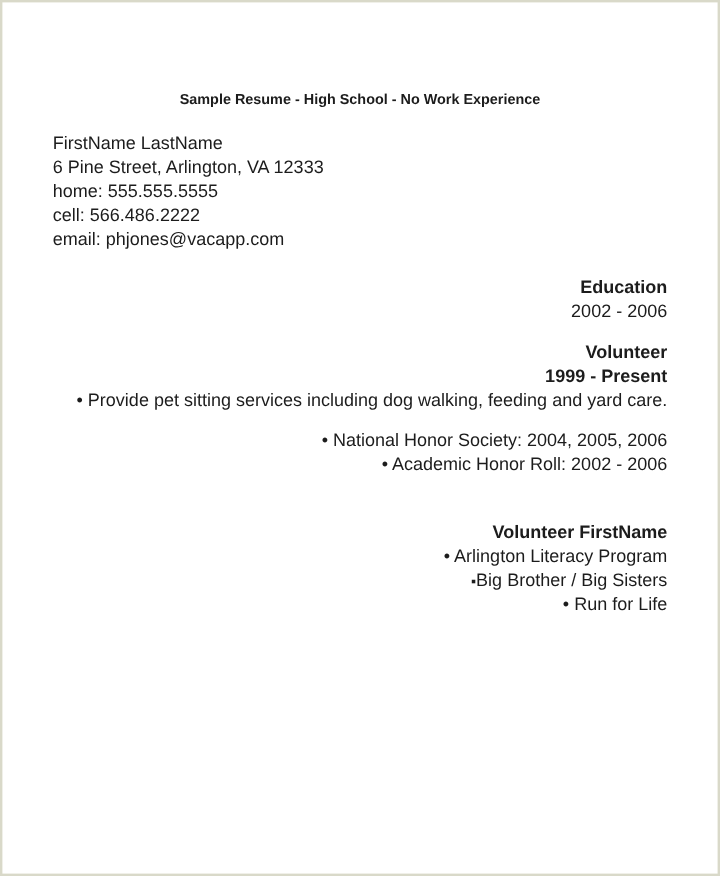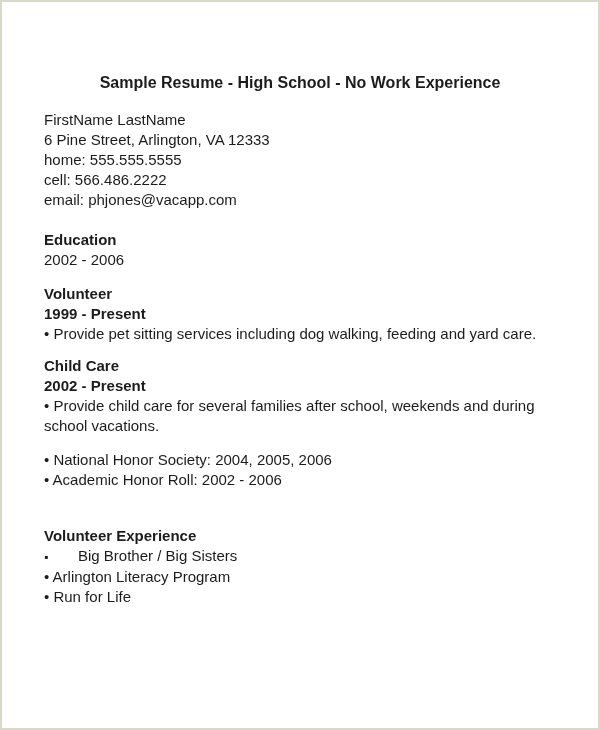--- a/index.html
+++ b/index.html
@@ -17,33 +17,34 @@
     font-family: "Liberation Sans", "DejaVu Sans", sans-serif;
     font-size: 15px;
     line-height: 20px;
     color: #1c1c1c;
     padding: 70px 42px 20px 42px;
     overflow: hidden;
   }
   .doc-title {
     margin: 0;
     text-align: center;
-    font-size: 16px;
+    font-size: 12px;
     line-height: 22px;
     font-weight: bold;
   }
   .contact {
     margin-top: 16px;
     text-align: left;
   }
   .contact div {
     line-height: 20px;
   }
   .section {
     margin-top: 20px;
+    text-align: right;
   }
   .section.tight {
     margin-top: 14px;
   }
   .section.wide {
     margin-top: 36px;
   }
   .job {
     margin-top: 12px;
   }
@@ -88,32 +89,27 @@
   </div>
 
   <div class="section tight">
     <p class="heading">Volunteer</p>
 
     <div>
       <p class="heading">1999 - Present</p>
       <p><span class="bullet">•</span> <span>Provide pet sitting services including dog walking, feeding and yard care.</span></p>
     </div>
 
-    <div class="job">
-      <p class="heading">Child Care</p>
-      <p class="heading">2002 - Present</p>
-      <p><span class="bullet">•</span> <span>Provide child care for several families after school, weekends and during school vacations.</span></p>
-    </div>
   </div>
 
   <div class="section tight">
     <p><span class="bullet">•</span> <span>National Honor Society: 2004, 2005, 2006</span></p>
     <p><span class="bullet">•</span> <span>Academic Honor Roll: 2002 - 2006</span></p>
   </div>
 
   <div class="section wide">
-    <p class="heading">Volunteer Experience</p>
+    <p class="heading">Volunteer FirstName</p>
+    <p><span class="bullet">•</span> <span>Arlington Literacy Program</span></p>
     <p><span class="bullet-square">▪</span><span>Big Brother / Big Sisters</span></p>
-    <p><span class="bullet">•</span> <span>Arlington Literacy Program</span></p>
     <p><span class="bullet">•</span> <span>Run for Life</span></p>
   </div>
 
 </div>
 
 </body></html>

